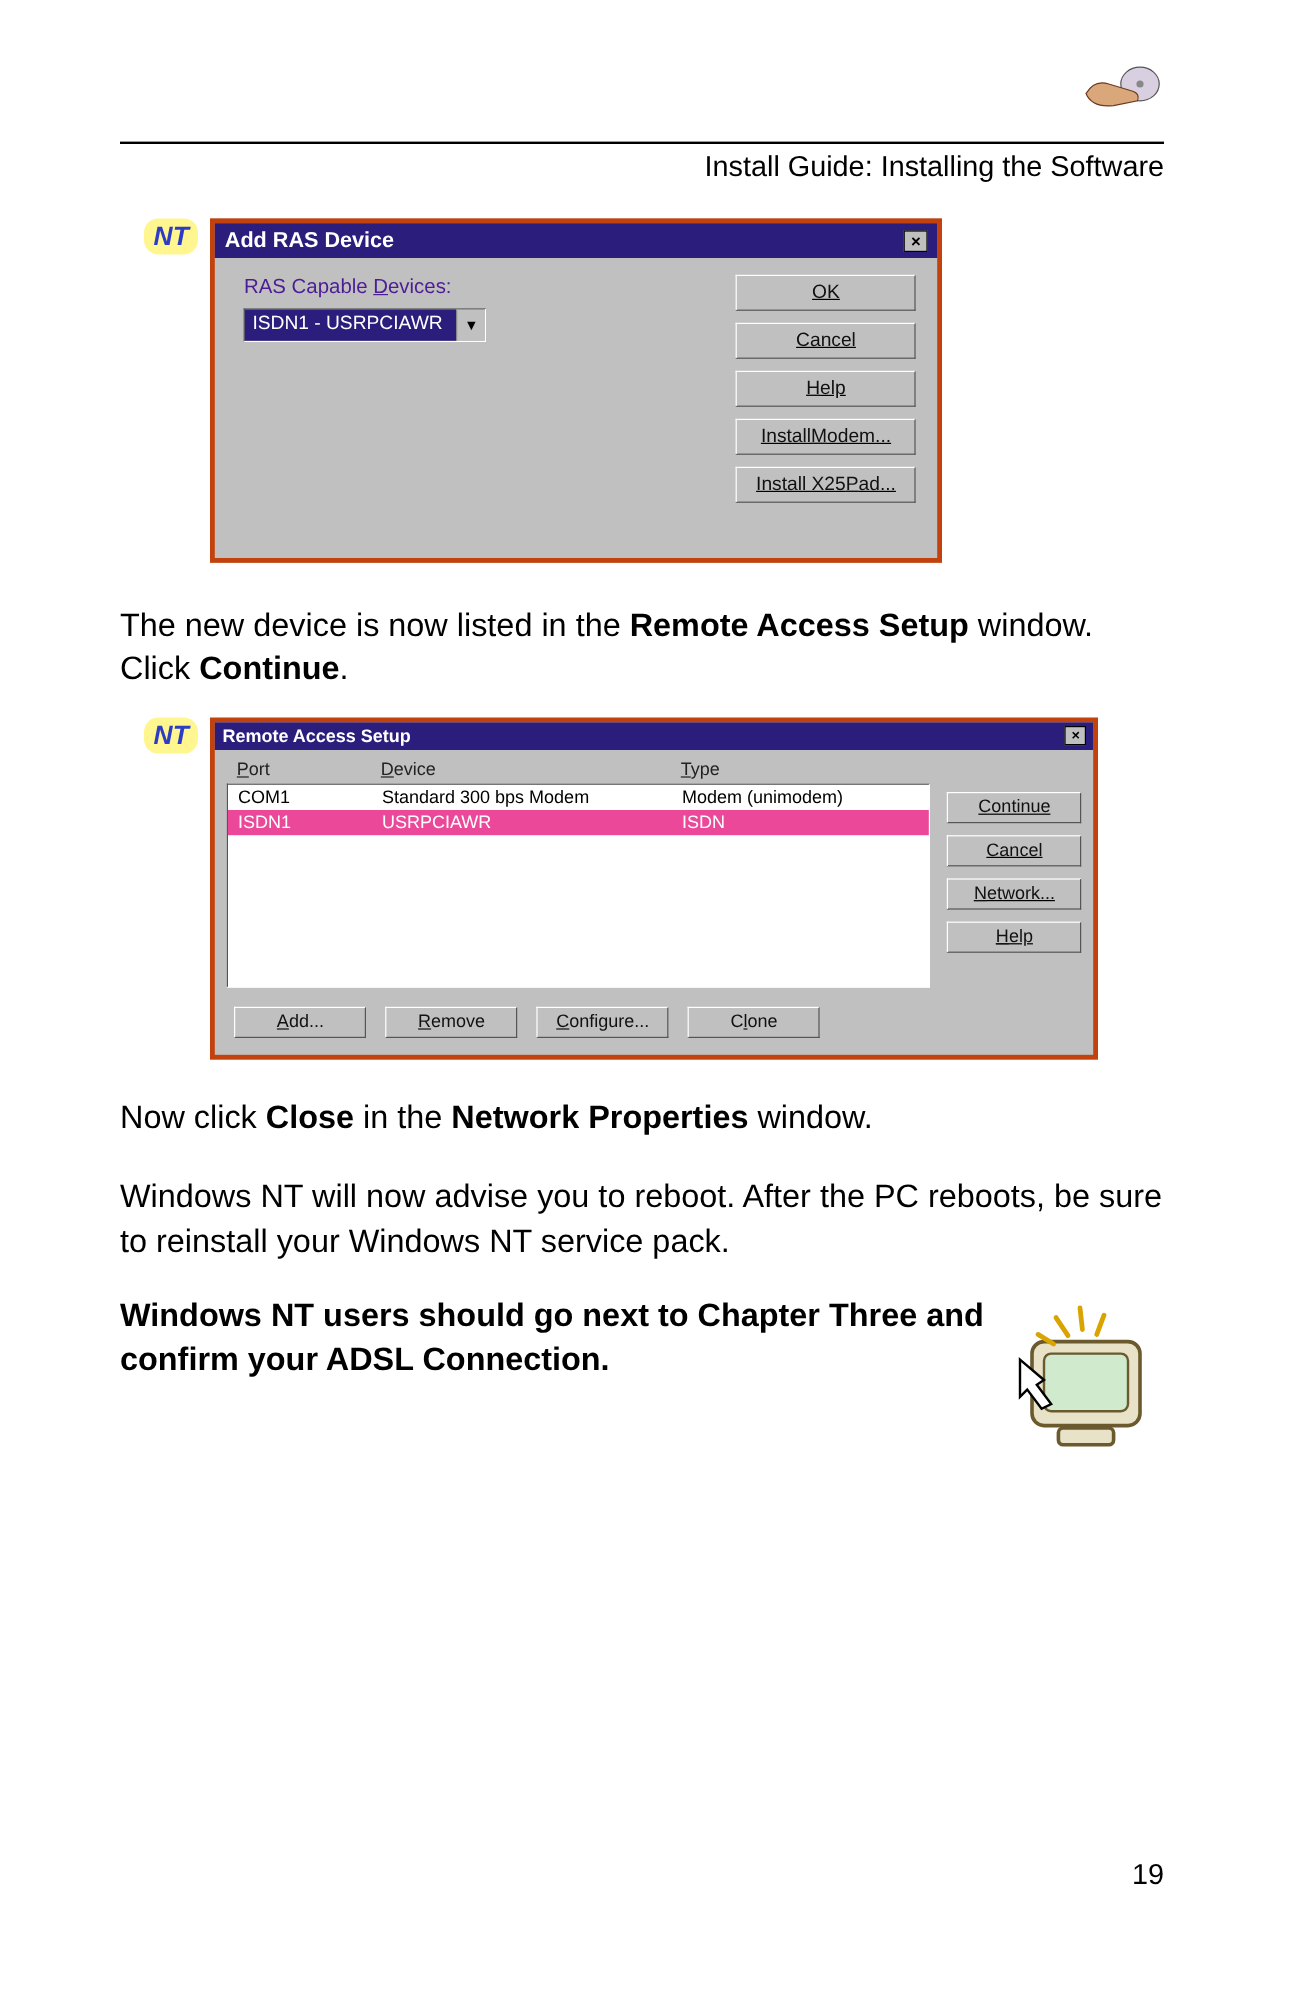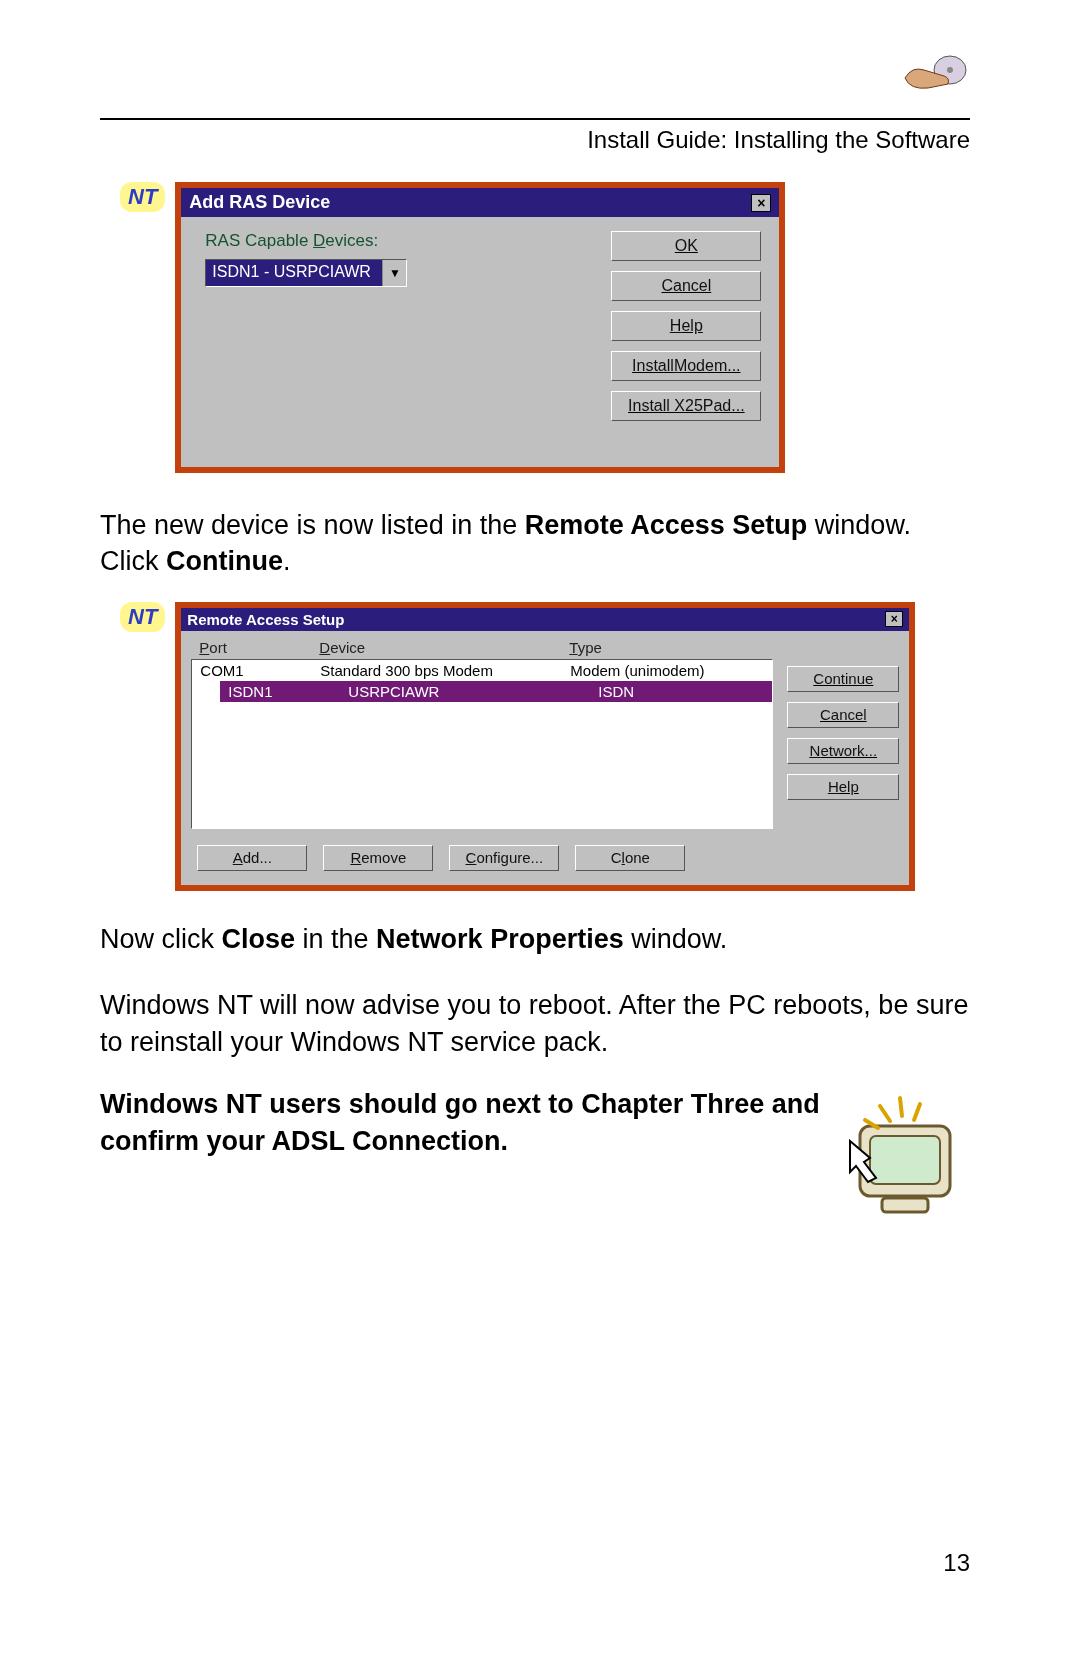--- a/index.html
+++ b/index.html
@@ -43,21 +43,21 @@
   }
   .fig-row {
     display: flex;
     align-items: flex-start;
     gap: 10px;
     margin-left: 20px;
   }
   
   .dlg {
     background: #c0c0c0;
-    border: 6px solid #c2410c;
+    border: 4px solid #c2410c;
     font-family: "MS Sans Serif", Arial, sans-serif;
     filter: blur(0.3px);
   }
   .dlg .titlebar {
     background: #2a1d7c;
     color: #fff;
     font-weight: bold;
     font-size: 18px;
     padding: 4px 8px;
     display: flex;
@@ -72,21 +72,21 @@
     color: #000; font-size: 14px; font-weight: bold;
     line-height: 1;
   }
   .dlg1 { width: 610px; }
   .dlg1-body {
     padding: 14px 18px 46px 24px;
     display: flex;
     gap: 28px;
   }
   .dlg1-left { flex: 1; }
-  .field-label { font-size: 17px; color: #14532d; margin-bottom: 8px; }
+  .field-label { font-size: 17px; color: #4c1d95; margin-bottom: 8px; }
   .combo {
     display: flex;
     width: 202px;
     height: 28px;
     border-top: 1px solid #555;
     border-left: 1px solid #555;
     border-right: 1px solid #fff;
     border-bottom: 1px solid #fff;
   }
   .combo-sel {
@@ -143,21 +143,21 @@
   .listbox {
     background: #fff;
     border-top: 1px solid #555;
     border-left: 1px solid #555;
     border-right: 1px solid #fff;
     border-bottom: 1px solid #fff;
     height: 170px;
     font-size: 15px;
   }
   .listrow { display: flex; padding: 2px 6px 2px 8px; }
-  .listrow.sel { background: #701a75; color: #fff; margin-left: 28px; }
+  .listrow.sel { background: #ec4899; color: #fff; }
   .dlg2 .btn-col { width: 112px; }
   .dlg2 .winbtn { height: 26px; font-size: 15px; }
   .bottom-btns { display: flex; gap: 16px; margin: 16px 0 2px 6px; }
   .bottom-btns .winbtn { width: 110px; height: 26px; font-size: 15px; }
   
   .note-row { display: flex; margin-top: 26px; align-items: flex-start; }
   .note-text { font-size: 27px; font-weight: bold; line-height: 1.35; font-family: "Trebuchet MS", Verdana, sans-serif; flex: 1; }
   .monitor-icon { width: 150px; height: 150px; flex: 0 0 auto; }
   .page-num {
     position: absolute;
@@ -269,13 +269,13 @@
     <g stroke="#d9a400" stroke-width="4" stroke-linecap="round">
       <line x1="60" y1="20" x2="70" y2="35"></line>
       <line x1="80" y1="12" x2="82" y2="30"></line>
       <line x1="100" y1="18" x2="94" y2="34"></line>
       <line x1="45" y1="34" x2="58" y2="42"></line>
     </g>
     <polygon points="30,55 50,72 44,76 56,92 48,96 36,80 30,86" fill="#fff" stroke="#000" stroke-width="2"></polygon>
   </svg>
 </div>
 
-<div class="page-num">13</div>
+<div class="page-num">19</div>
 
 </body></html>

